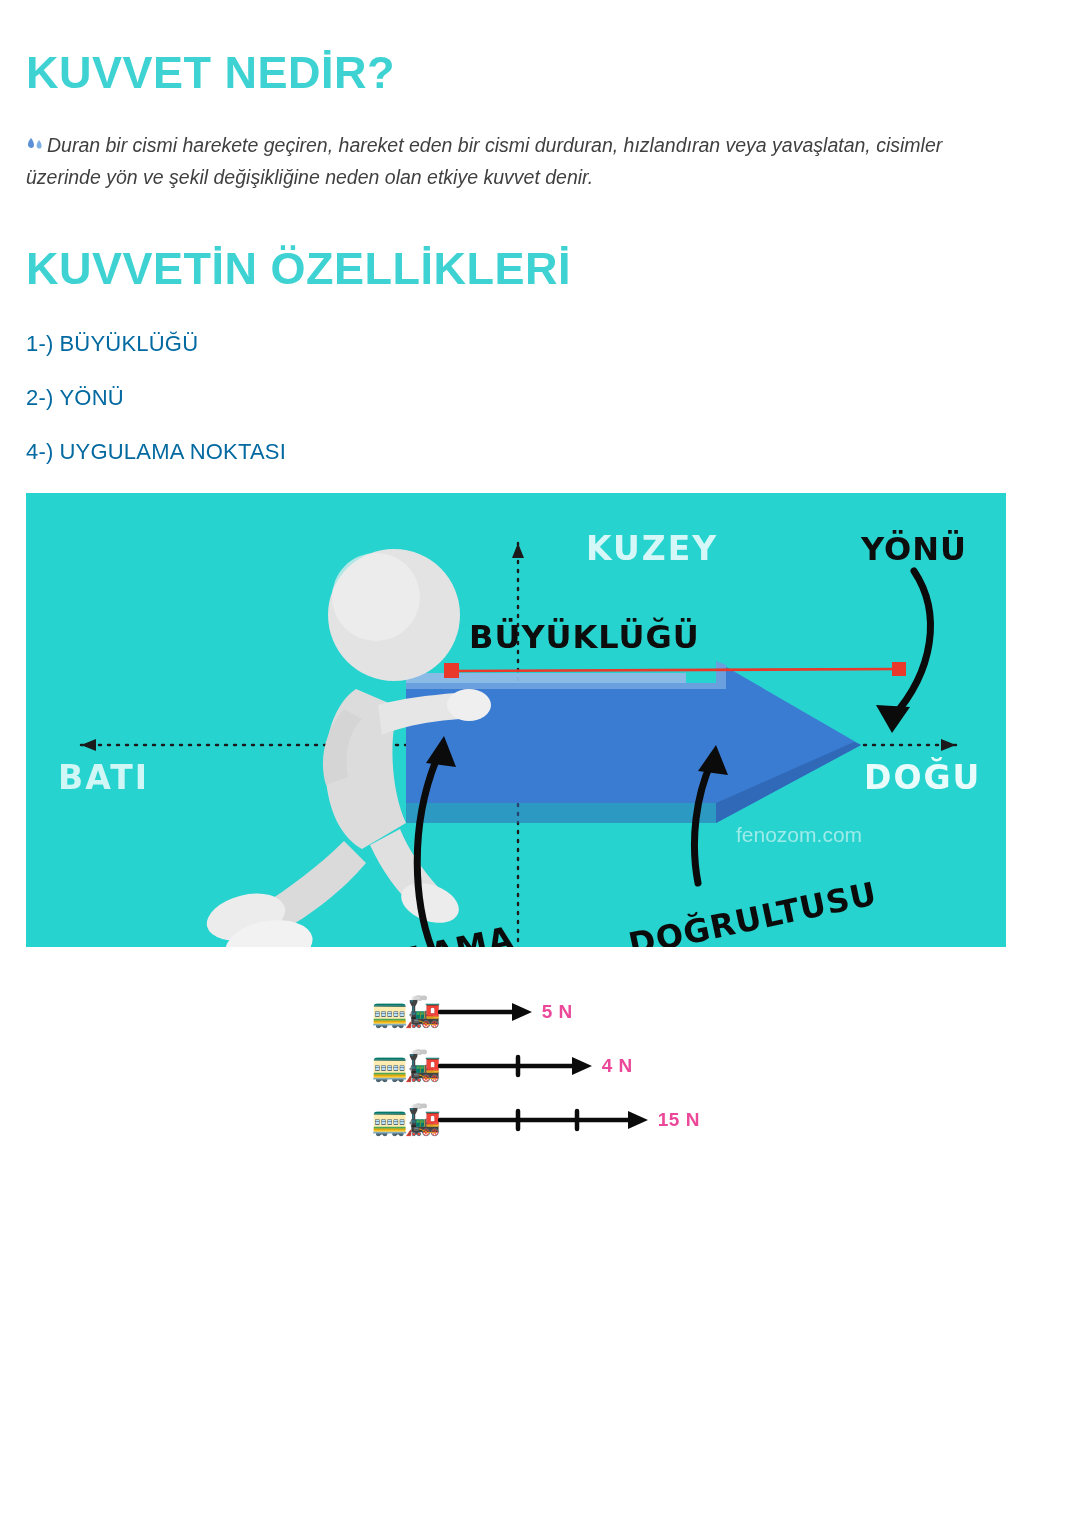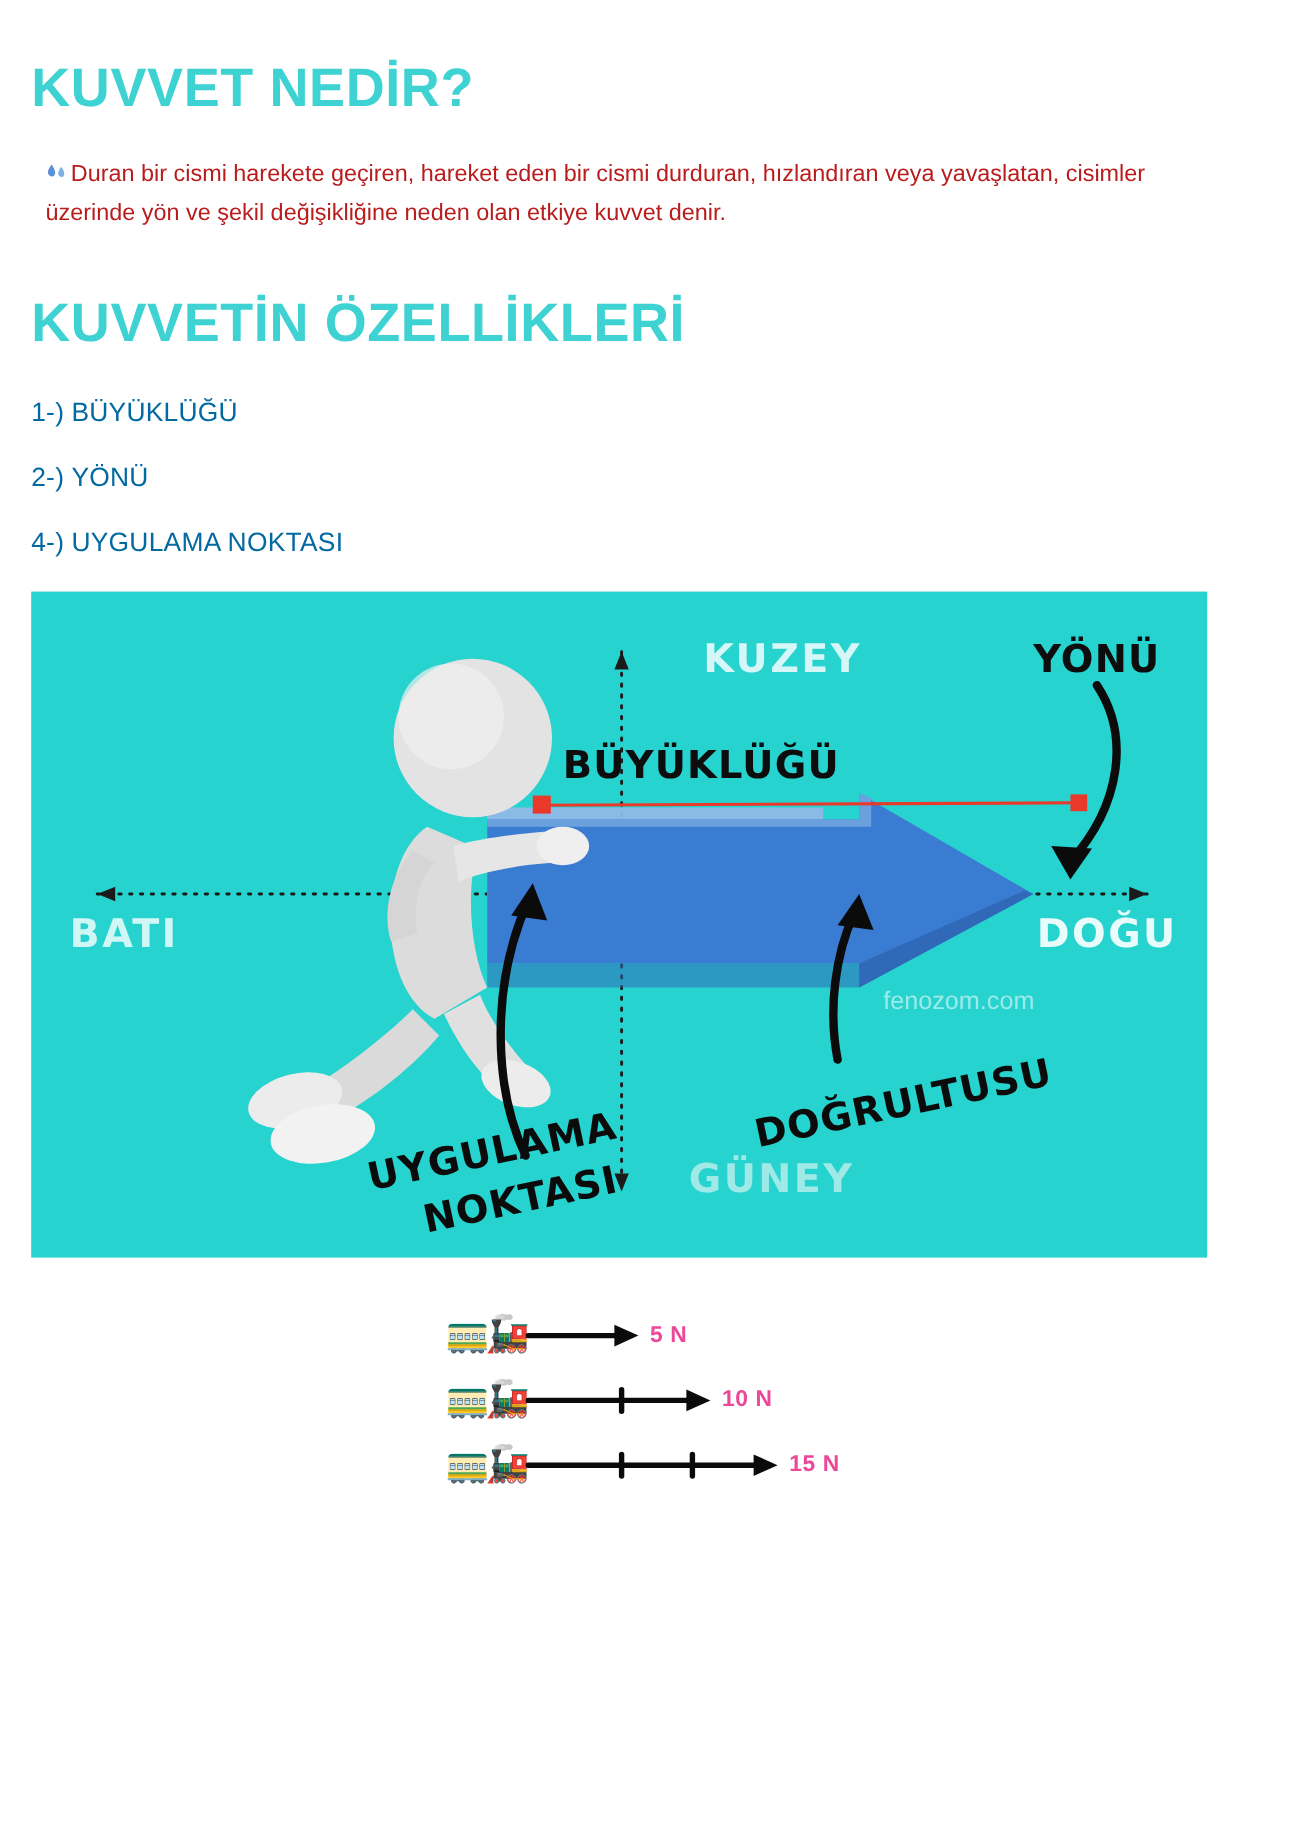--- a/index.html
+++ b/index.html
@@ -29,23 +29,24 @@
     letter-spacing: 0.5px;
     margin: 0 0 32px 0;
   }
   h1.title.second {
     margin-top: 52px;
     margin-bottom: 38px;
   }
   .intro {
     font-size: 19.5px;
     line-height: 1.55;
-    color: #b91c1c;
-    margin: 12px;
+    color: #404040;
+    margin: 0;
     max-width: 985px;
+    font-style: italic;
   }
   .drop-icon {
     display: inline-block;
     vertical-align: -2px;
     margin-right: 1px;
   }
   .prop-list {
     margin: 0;
     padding: 0;
     list-style: none;
@@ -55,21 +56,21 @@
     letter-spacing: 0.2px;
     color: #0369a1;
     margin-bottom: 28px;
   }
   .prop-list li .num { margin-right: 6px; }
 
   
   .figure {
     position: relative;
     width: 980px;
-    height: 555px;
+    height: 454px;
     margin-top: 14px;
     background: #27d3cf;
     overflow: hidden;
   }
   .figure svg { display: block; }
   .watermark {
     position: absolute;
     left: 710px;
     top: 330px;
     font-size: 21px;
@@ -234,21 +235,21 @@
       <span class="force-label">5 N</span>
     </div>
 
     <div class="train-row">
       <span class="train-emoji">🚃🚂</span>
       <svg class="arrow-svg" width="160" height="26" viewBox="0 0 160 26">
         <line x1="2" y1="13" x2="138" y2="13" stroke="#0b0b0b" stroke-width="4.5" stroke-linecap="round"></line>
         <line x1="80" y1="4" x2="80" y2="22" stroke="#0b0b0b" stroke-width="4.5" stroke-linecap="round"></line>
         <polygon points="154,13 134,4 134,22" fill="#0b0b0b"></polygon>
       </svg>
-      <span class="force-label">10 N</span>
+      <span class="force-label">4 N</span>
     </div>
 
     <div class="train-row">
       <span class="train-emoji">🚃🚂</span>
       <svg class="arrow-svg" width="216" height="26" viewBox="0 0 216 26">
         <line x1="2" y1="13" x2="194" y2="13" stroke="#0b0b0b" stroke-width="4.5" stroke-linecap="round"></line>
         <line x1="80" y1="4" x2="80" y2="22" stroke="#0b0b0b" stroke-width="4.5" stroke-linecap="round"></line>
         <line x1="139" y1="4" x2="139" y2="22" stroke="#0b0b0b" stroke-width="4.5" stroke-linecap="round"></line>
         <polygon points="210,13 190,4 190,22" fill="#0b0b0b"></polygon>
       </svg>

